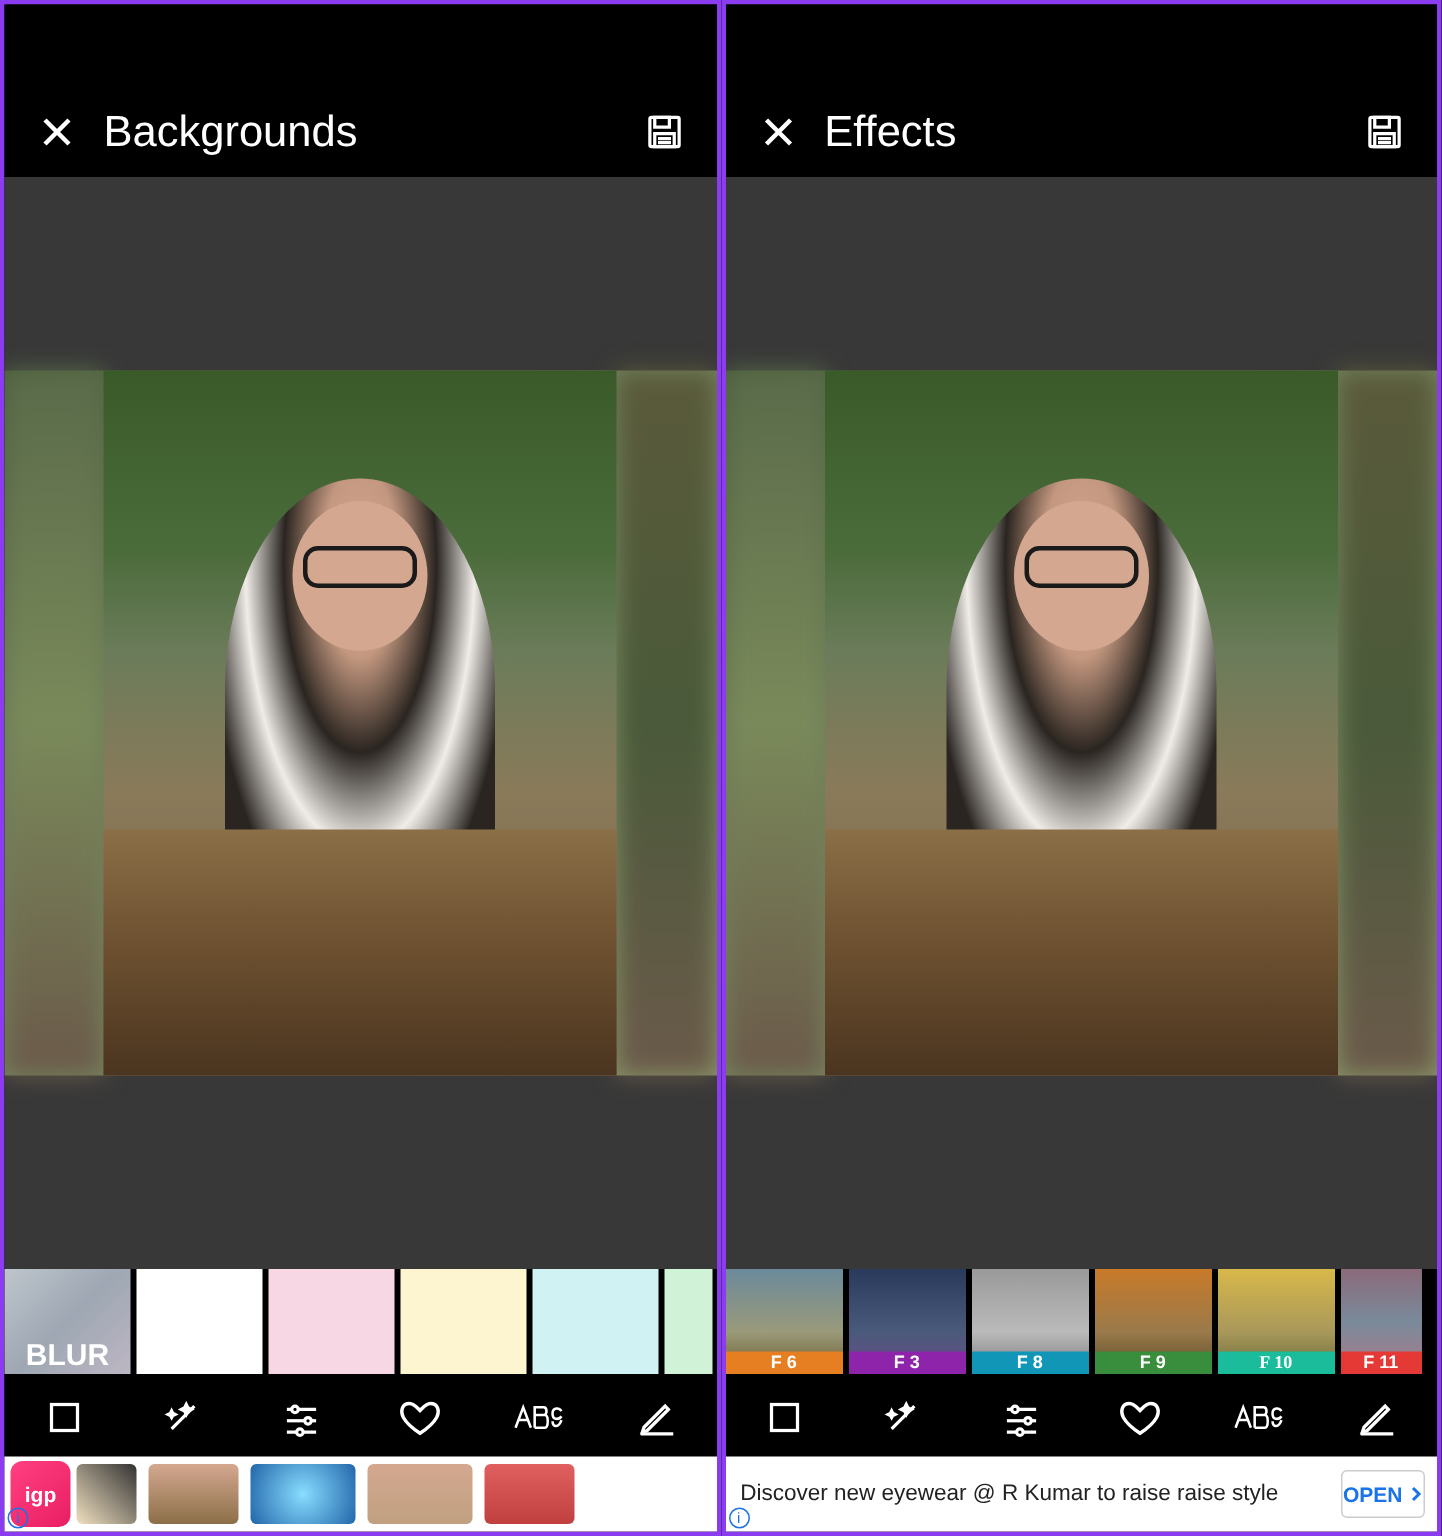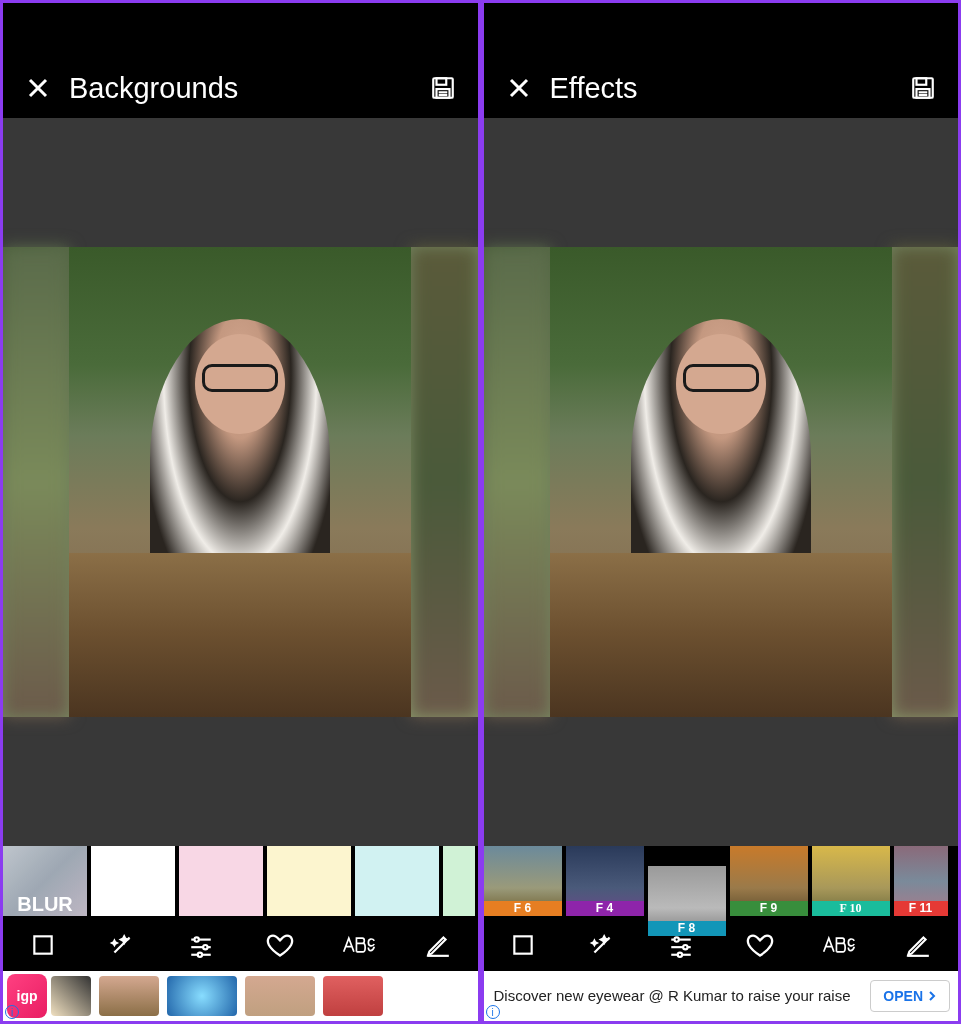--- a/index.html
+++ b/index.html
@@ -142,21 +142,21 @@
   .filter-swatch {
     flex-shrink: 0;
     width: 78px;
     height: 70px;
     position: relative;
     background: linear-gradient(180deg, #6b7a8b 0%, #8a7a6a 50%, #4a5a6a 100%);
     padding-left: 44px;
   }
   .filter-swatch.f6 { background: linear-gradient(180deg, #6b8a9b 0%, #9a9a7a 60%, #6a5a2a 100%); }
   .filter-swatch.f7 { background: linear-gradient(180deg, #2a3a5a 0%, #4a5a7a 60%, #6a4a8a 100%); }
-  .filter-swatch.f8 { background: linear-gradient(180deg, #9a9a9a 0%, #bababa 60%, #7a7a7a 100%); margin-top: 20px; }
+  .filter-swatch.f8 { background: linear-gradient(180deg, #9a9a9a 0%, #bababa 60%, #7a7a7a 100%); }
   .filter-swatch.f9 { background: linear-gradient(180deg, #c87a2a 0%, #9a7a4a 60%, #5a4a2a 100%); }
   .filter-swatch.f10 { background: linear-gradient(180deg, #d8b84a 0%, #a8985a 60%, #6a6a3a 100%); font-family: Liberation Serif, serif; }
   .filter-swatch.f11 { background: linear-gradient(180deg, #8a6a7a 0%, #7a8a9a 50%, #aa7a8a 100%); }
   .filter-label {
     position: absolute;
     bottom: 0; left: 0; right: 0;
     height: 15px;
     font-size: 12px;
     font-weight: 600;
     color: #fff;
@@ -184,21 +184,21 @@
     align-items: center;
     position: relative;
     font-size: 14px;
   }
   .ad-img { height: 40px; background: #ddd; margin: 0 4px; border-radius: 4px; }
   .ad-text { flex: 1; color: #222; padding-left: 10px; font-size: 15px; line-height: 1.3; }
   .ad-cta {
     background: #fff;
     color: #1a73e8;
     border: 1px solid #ccc;
-    padding: 7px 12px;
+    padding: 7px 0;
     border-radius: 4px;
     font-size: 14px;
     font-weight: 600;
     margin-right: 8px;
     display: flex;
     align-items: center;
     gap: 4px;
   }
   .ad-info {
     position: absolute;
@@ -347,21 +347,21 @@
         <div class="person"></div>
         <div class="table-surface"></div>
       </div>
     </div>
   </div>
   <div class="option-strip">
     <div class="filter-swatch f6">
         <div class="filter-label" style="background:#e67e22">F 6</div>
       </div>
     <div class="filter-swatch f7">
-        <div class="filter-label" style="background:#8e24aa">F 4</div>
+        <div class="filter-label" style="background:#8e24aa">F 3</div>
       </div>
     <div class="filter-swatch f8">
         <div class="filter-label" style="background:#1296b8">F 8</div>
       </div>
     <div class="filter-swatch f9">
         <div class="filter-label" style="background:#388e3c">F 9</div>
       </div>
     <div class="filter-swatch f10">
         <div class="filter-label" style="background:#1abc9c">F 10</div>
       </div>
@@ -405,21 +405,21 @@
         </svg>
       </div>
     <div class="tool-btn">
         <svg width="26" height="26" viewBox="0 0 24 24" fill="none" stroke="currentColor" stroke-width="2">
           <path d="M3 21l3-1 13-13-2-2L4 18l-1 3z"></path>
           <line x1="2" y1="22" x2="22" y2="22"></line>
         </svg>
       </div>
   </div>
   <div class="ad-bar">
-    <div class="ad-text">Discover new eyewear @ R Kumar to raise your raise</div>
+    <div class="ad-text">Discover new eyewear @ R Kumar to raise raise style</div>
     <div class="ad-cta">
         <span>OPEN</span>
         <svg width="10" height="10" viewBox="0 0 10 10" fill="none" stroke="#1a73e8" stroke-width="2">
           <path d="M3 1 L7 5 L3 9"></path>
         </svg>
       </div>
     <div class="ad-info">i</div>
   </div>
 </div>
 

